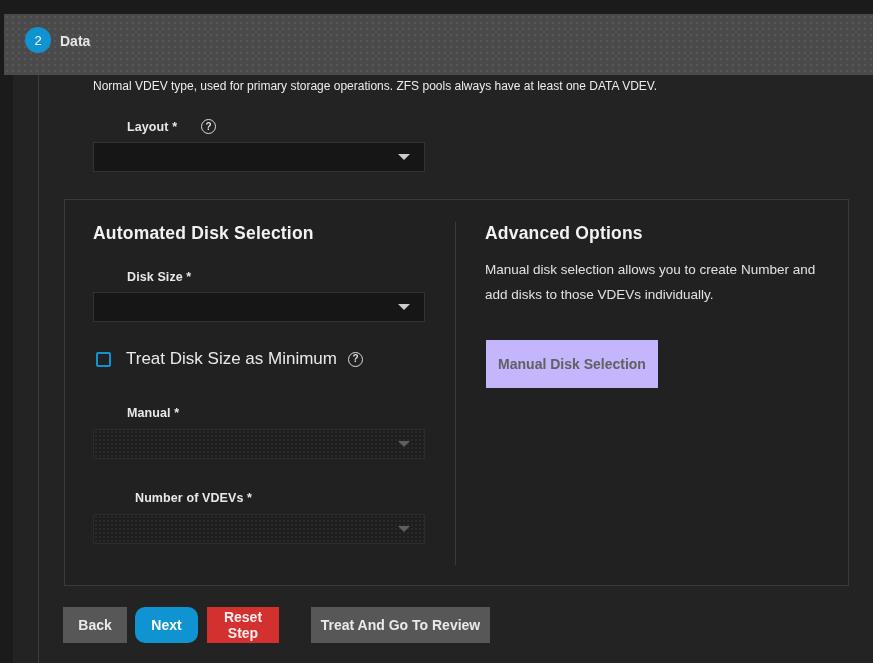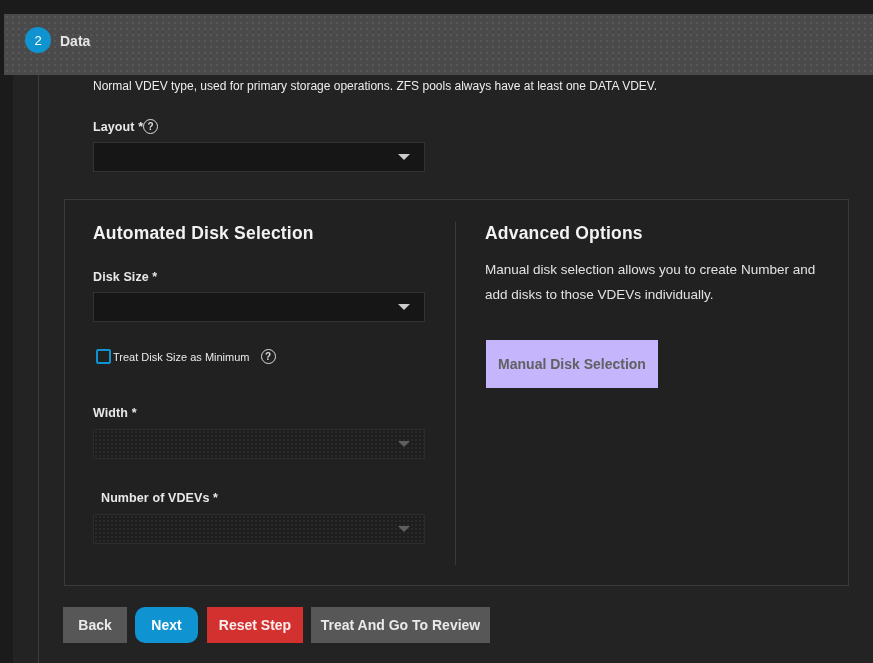--- a/index.html
+++ b/index.html
@@ -43,21 +43,21 @@
     background:var(--content-bg);
   }
   .stepper-line{
     position:absolute;left:38px;top:75px;bottom:0;width:1px;background:#3c3c3c;
   }
   .abs{position:absolute;}
   .description{
     left:93px;top:79px;width:700px;font-size:12px;color:#ededed;
   }
   .field-label-row{
-    display:flex;align-items:center;gap:0;
+    display:flex;align-items:center;gap:24px;margin-left:34px;
   }
   .field-label{
     font-size:12.5px;font-weight:bold;color:#e8e8e8;letter-spacing:.1px;
   }
   .help-icon{
     width:15px;height:15px;border:1.5px solid #dcdcdc;border-radius:50%;
     color:#dcdcdc;font-size:10px;font-weight:bold;line-height:12px;
     display:flex;align-items:center;justify-content:center;cursor:pointer;
   }
   .select{
@@ -88,35 +88,35 @@
   .section-title{
     font-size:17.5px;font-weight:bold;color:#f2f2f2;letter-spacing:.2px;
   }
   .checkbox-row{
     left:96px;top:349px;display:flex;align-items:center;cursor:pointer;
   }
   .checkbox-box{
     width:15px;height:15px;border:2px solid var(--accent-blue);border-radius:2px;
     background:transparent;
   }
-  .checkbox-label{margin-left:2px;margin-right:11px;font-size:11px;color:#eaeaea;}
+  .checkbox-label{margin-left:15px;margin-right:11px;font-size:17px;color:#eaeaea;}
   .adv-text{
     left:485px;top:257px;width:350px;font-size:13.5px;line-height:25px;color:#e2e2e2;
   }
   .btn{
     position:absolute;height:36px;border:none;font-family:"Liberation Sans", sans-serif;
     font-size:14px;font-weight:bold;display:flex;align-items:center;justify-content:center;
     cursor:pointer;color:#eaeaea;
   }
   .btn-manual{
     left:486px;top:340px;width:172px;height:48px;background:#c4b5fd;color:#616161;cursor:default;
   }
   .btn-back{left:63px;top:607px;width:64px;background:var(--grey-button);}
   .btn-next{left:135px;top:607px;width:63px;background:var(--accent-blue);color:#fff;border-radius:10px;}
-  .btn-reset{left:207px;top:607px;width:96px;background:var(--danger-red);color:#fbeeee;}
+  .btn-reset{left:207px;top:607px;width:72px;background:var(--danger-red);color:#fbeeee;}
   .btn-save{left:311px;top:607px;width:179px;background:var(--grey-button);}
 </style>
 </head>
 <body>
 
 <div class="band">
   <span class="band-connector"></span>
 </div>
 <div class="step-circle">
   <span>2</span>
@@ -154,21 +154,21 @@
 
 <div class="abs checkbox-row">
   <span class="checkbox-box"></span>
   <span class="checkbox-label">Treat Disk Size as Minimum</span>
   <span class="help-icon">
       <span>?</span>
     </span>
 </div>
 
 <div class="abs field-label-row" style="left:93px;top:406px;">
-  <span class="field-label">Width *</span>
+  <span class="field-label">Manual *</span>
 </div>
 <div class="select disabled" style="left:93px;top:429px;">
   <span class="value"></span>
   <span class="chevron"></span>
 </div>
 
 <div class="abs field-label-row" style="left:93px;top:491px;padding-left:8px;">
   <span class="field-label">Number of VDEVs *</span>
 </div>
 <div class="select disabled" style="left:93px;top:514px;">

